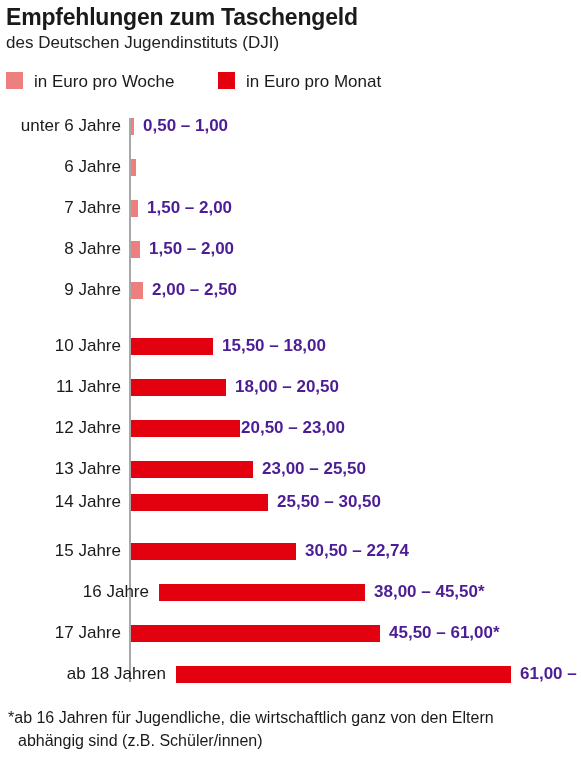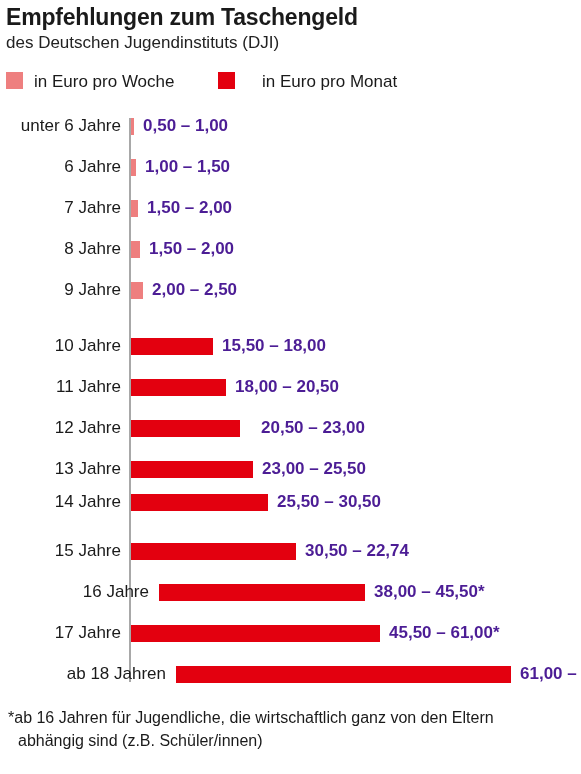--- a/index.html
+++ b/index.html
@@ -53,21 +53,21 @@
     height: 24px;
   }
   .legend-item {
     position: absolute;
     top: 0;
     display: flex;
     height: 24px;
     white-space: nowrap;
   }
   .legend-item.week { left: 0px; }
-  .legend-item.month { left: 212px; gap: 16px; }
+  .legend-item.month { left: 212px; }
   .legend-swatch {
     width: 17px;
     height: 17px;
     display: inline-block;
     margin-right: 11px;
   }
   .legend-label {
     font-size: 17px;
     line-height: 20px;
     color: #1a1a1a;
@@ -157,21 +157,20 @@
     <div class="axis-line"></div>
     <div id="rows">
         <div class="row" style="top: 8px;">
           <div class="row-label">unter 6 Jahre</div>
           <div class="row-bar" style="width: 3px; background: rgb(238, 127, 127);"></div>
           <div class="row-value" style="left: 143px;">0,50 – 1,00</div>
         </div>
         <div class="row" style="top: 49px;">
           <div class="row-label">6 Jahre</div>
           <div class="row-bar" style="width: 5px; background: rgb(238, 127, 127);"></div>
-          <div class="row-value" style="left: 145px;">1,00 – 1,50</div>
         </div>
         <div class="row" style="top: 90px;">
           <div class="row-label">7 Jahre</div>
           <div class="row-bar" style="width: 7px; background: rgb(238, 127, 127);"></div>
           <div class="row-value" style="left: 147px;">1,50 – 2,00</div>
         </div>
         <div class="row" style="top: 131px;">
           <div class="row-label">8 Jahre</div>
           <div class="row-bar" style="width: 9px; background: rgb(238, 127, 127);"></div>
           <div class="row-value" style="left: 149px;">1,50 – 2,00</div>
@@ -187,21 +186,21 @@
           <div class="row-value" style="left: 222px;">15,50 – 18,00</div>
         </div>
         <div class="row" style="top: 269px;">
           <div class="row-label">11 Jahre</div>
           <div class="row-bar" style="width: 95px; background: rgb(227, 0, 15);"></div>
           <div class="row-value" style="left: 235px;">18,00 – 20,50</div>
         </div>
         <div class="row" style="top: 310px;">
           <div class="row-label">12 Jahre</div>
           <div class="row-bar" style="width: 109px; background: rgb(227, 0, 15);"></div>
-          <div class="row-value" style="left: 261px;">20,50 – 23,00</div>
+          <div class="row-value" style="left: 241px;">20,50 – 23,00</div>
         </div>
         <div class="row" style="top: 351px;">
           <div class="row-label">13 Jahre</div>
           <div class="row-bar" style="width: 122px; background: rgb(227, 0, 15);"></div>
           <div class="row-value" style="left: 262px;">23,00 – 25,50</div>
         </div>
         <div class="row" style="top: 384px;">
           <div class="row-label">14 Jahre</div>
           <div class="row-bar" style="width: 137px; background: rgb(227, 0, 15);"></div>
           <div class="row-value" style="left: 277px;">25,50 – 30,50</div>

